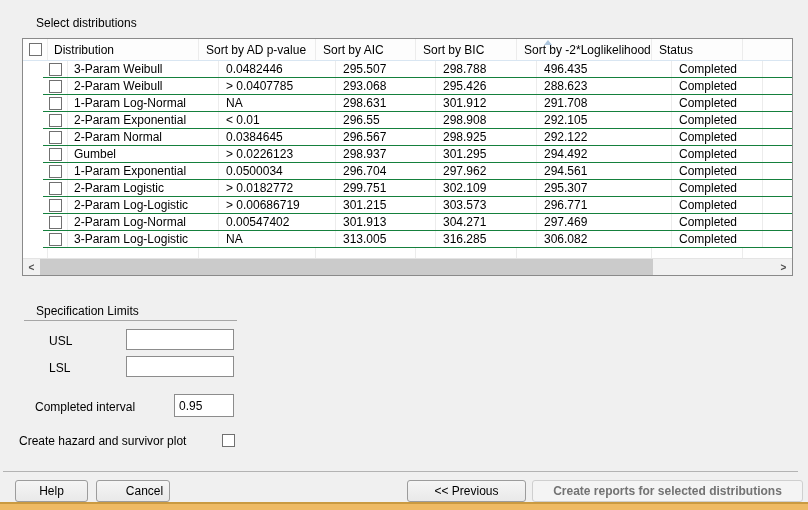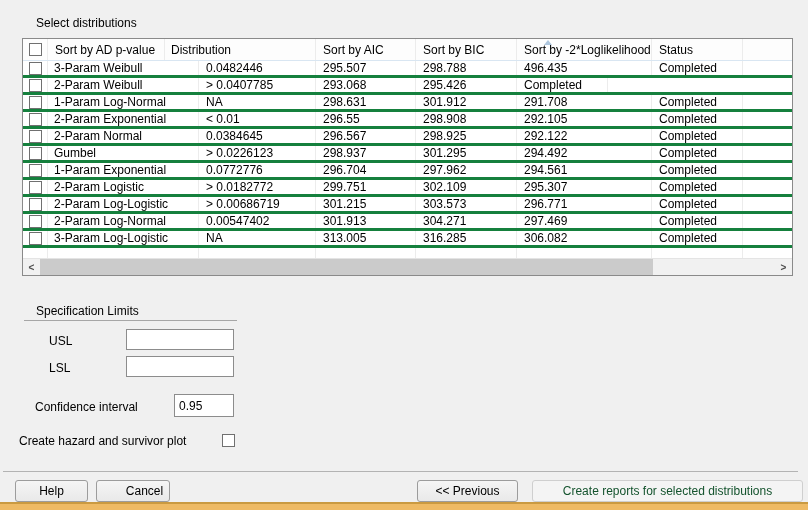--- a/index.html
+++ b/index.html
@@ -12,21 +12,21 @@
   .abs { position:absolute; }
   .label { white-space:nowrap;margin-left:6px; }
 
   
   .tablewrap {
     left:22px; top:38px; width:771px; height:238px;
     background:#ffffff; border:1px solid #8a8a8a;
     display:flex; flex-direction:column;
   }
   .thead { display:flex; height:22px; flex:none; border-bottom:1px solid #d9e6f2; background:#fdfdfd; }
-  .trow  { display:flex; height:17px; flex:none; border-bottom:3px solid #15803d; }
+  .trow  { display:flex; height:17px; flex:none; border-bottom:1px solid #15803d;margin-left:20px; }
   .tfill { display:flex; flex:1; }
   .cell {
     height:100%; display:flex; align-items:center;
     border-right:1px solid #ececec; padding-left:7px;
     overflow:hidden; white-space:nowrap;
   }
   .c0 { width:25px;  justify-content:center; padding-left:0; flex:none; }
   .c1 { width:151px; padding-left:6px; flex:none; }
   .c2 { width:117px; flex:none; }
   .c3 { width:100px; flex:none; }
@@ -78,40 +78,40 @@
   .footline { left:3px; top:471px; width:795px; height:1px; background:#b3b3b3; }
   .btn {
     position:absolute; top:480px; height:22px;
     display:flex; align-items:center; justify-content:center;
     background:linear-gradient(#f5f5f5,#e9e9e9);
     border:1px solid #9c9c9c; border-radius:3px;
     font-family:"Liberation Sans", sans-serif; font-size:12px;
     cursor:default; white-space:nowrap;
   }
   .btn.disabled {
-    background:#f4f4f4; border-color:#cfcfcf; color:#14532d;
+    background:#f4f4f4; border-color:#cfcfcf; color:#737373;font-weight:bold;
   }
   .accentbar {
     left:0; bottom:0; width:808px; height:8px;
     background:#eeba64; border-top:2px solid #ca9a41;
   }
 </style>
 </head>
 <body>
 
 <div class="abs label" style="left:30px; top:16px;">Select distributions</div>
 
 <div class="abs tablewrap">
 
   <div class="thead">
     <div class="cell c0">
       <div class="cb"></div>
     </div>
+    <div class="cell c1">Distribution</div>
     <div class="cell c2">Sort by AD p-value</div>
-    <div class="cell c1">Distribution</div>
     <div class="cell c3">Sort by AIC</div>
     <div class="cell c4">Sort by BIC</div>
     <div class="cell c5">
       <span class="sortasc"></span>
       <span>Sort by -2*Loglikelihood</span>
     </div>
     <div class="cell c6">Status</div>
     <div class="cell c7"></div>
   </div>
 
@@ -129,20 +129,21 @@
     </div>
 
     <div class="trow">
       <div class="cell c0">
         <div class="cb"></div>
       </div>
       <div class="cell c1">2-Param Weibull</div>
       <div class="cell c2">&gt; 0.0407785</div>
       <div class="cell c3">293.068</div>
       <div class="cell c4">295.426</div>
+      <div class="cell c5">288.623</div>
       <div class="cell c6">Completed</div>
       <div class="cell c7"></div>
     </div>
 
     <div class="trow">
       <div class="cell c0">
         <div class="cb"></div>
       </div>
       <div class="cell c1">1-Param Log-Normal</div>
       <div class="cell c2">NA</div>
@@ -190,21 +191,21 @@
       <div class="cell c5">294.492</div>
       <div class="cell c6">Completed</div>
       <div class="cell c7"></div>
     </div>
 
     <div class="trow">
       <div class="cell c0">
         <div class="cb"></div>
       </div>
       <div class="cell c1">1-Param Exponential</div>
-      <div class="cell c2">0.0772776</div>
+      <div class="cell c2">0.0500034</div>
       <div class="cell c3">296.704</div>
       <div class="cell c4">297.962</div>
       <div class="cell c5">294.561</div>
       <div class="cell c6">Completed</div>
       <div class="cell c7"></div>
     </div>
 
     <div class="trow">
       <div class="cell c0">
         <div class="cb"></div>
@@ -277,26 +278,26 @@
 
 <div class="abs label grouptitle">Specification Limits</div>
 <div class="abs groupline"></div>
 
 <div class="abs label" style="left:43px; top:334px;">USL</div>
 <input class="abs tb" style="left: 126px; top: 329px; width: 108px; height: 21px;" value="">
 
 <div class="abs label" style="left:43px; top:361px;">LSL</div>
 <input class="abs tb" style="left: 126px; top: 356px; width: 108px; height: 21px;" value="">
 
-<div class="abs label" style="left:29px; top:400px;">Confidence interval</div>
+<div class="abs label" style="left:29px; top:400px;">Completed interval</div>
 <input class="abs tb" style="left: 174px; top: 394px; width: 60px; height: 23px;" value="0.95">
 
 <div class="abs label" style="left:13px; top:434px;text-align:center;">Create hazard and survivor plot</div>
 <div class="abs cbsolo" style="left:222px; top:434px;"></div>
 
 <div class="abs footline"></div>
 
 <div class="btn" style="left:15px; width:73px;">Help</div>
 <div class="btn" style="left:96px; width:74px;padding-left:23px;">Cancel</div>
-<div class="btn" style="left:417px; width:101px;">&lt;&lt; Previous</div>
+<div class="btn" style="left:407px; width:119px;">&lt;&lt; Previous</div>
 <div class="btn disabled" style="left:532px; width:271px;">Create reports for selected distributions</div>
 
 <div class="abs accentbar"></div>
 
 </body></html>

